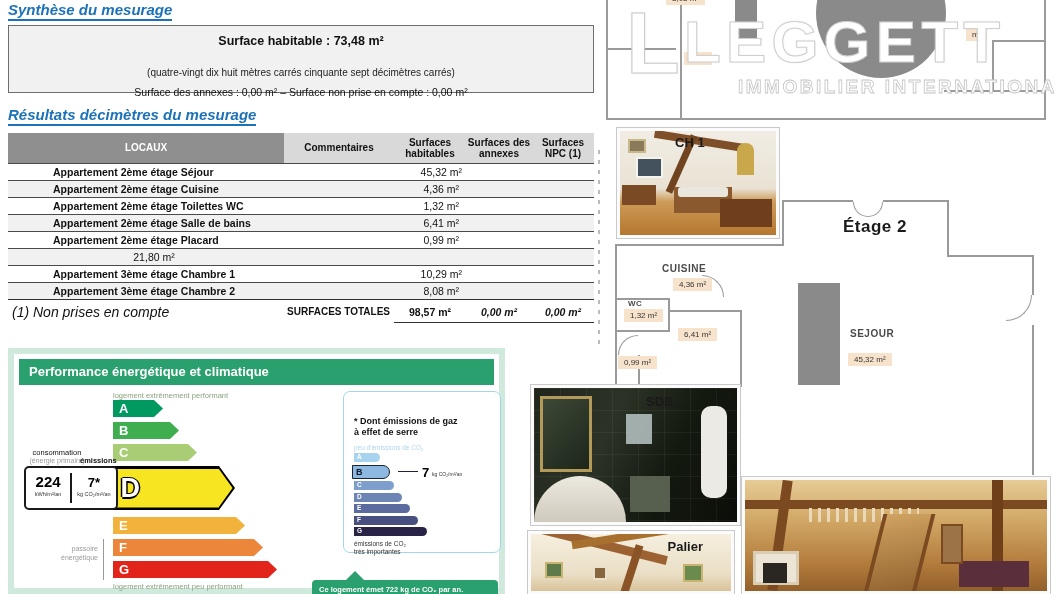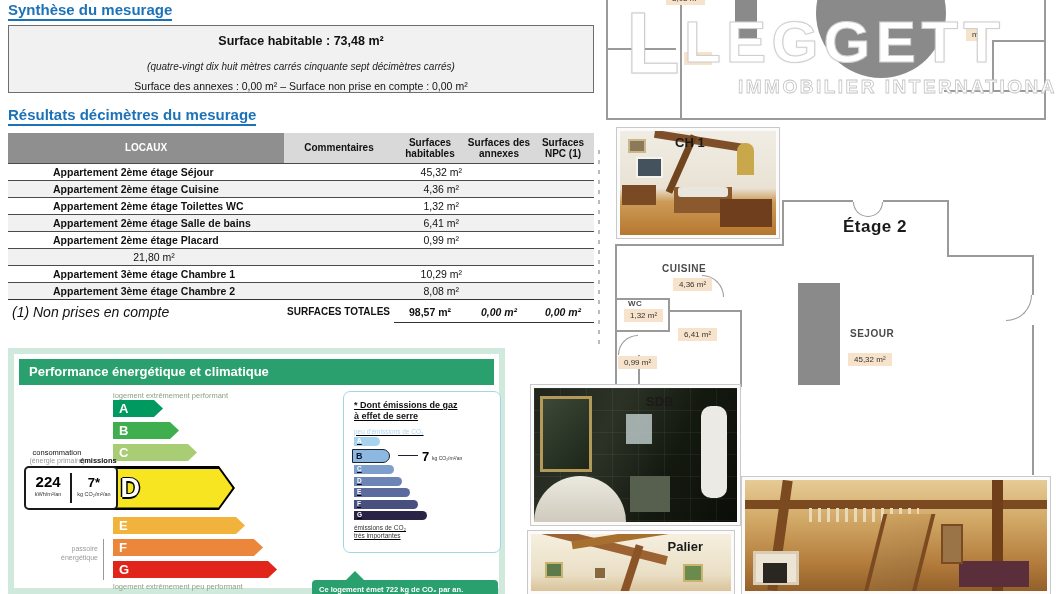--- a/index.html
+++ b/index.html
@@ -2,27 +2,27 @@
 <html><head>
 <meta charset="utf-8">
 <style>
   * { margin:0; padding:0; box-sizing:border-box; }
   html,body { width:1056px; height:594px; }
   body { font-family:"Liberation Sans", sans-serif; background:#fff; }
   .page { position:relative; width:1056px; height:594px; overflow:hidden; background:#fff; }
 
   
   .h-blue { position:absolute; color:#1c72b8; font-weight:bold; font-size:15px;
-            border-bottom:2px solid #1c72b8; padding-bottom:1px; white-space:nowrap; }
+            border-bottom:2px solid #1c72b8; padding-bottom:1px; white-space:nowrap;font-style:italic; }
 
   
   .sbox { position:absolute; left:8px; top:25px; width:586px; height:68px;
           background:#f1f1f1; border:1px solid #6e6e6e; text-align:center; padding-top:8px; }
   .sbox .l1 { font-weight:bold; font-size:12.5px; color:#111; }
-  .sbox .l2 { font-style:italic; font-size:10px; color:#222; margin-top:13px; }
+  .sbox .l2 { font-size:10px; color:#222; margin-top:19px; }
   .sbox .l3 { font-size:10.5px; color:#111; margin-top:8px; }
 
   
   .tbl { position:absolute; left:8px; top:133px; width:586px; font-size:10.5px; color:#111; }
   .trow, .thead { display:flex; width:100%; }
   .c1{width:276px;} .c2{width:110px;} .c3{width:72px;} .c4{width:66px;} .c5{width:62px;}
   .thead { height:30px; font-weight:bold; font-size:10px; }
   .thead > div { display:flex; align-items:center; justify-content:center; text-align:center; background:#d9d9d9; line-height:1.15; }
   .thead .c1 { background:#8f8f8f; color:#fff; }
   .tbody .trow { height:17px; border-top:1px solid #4a4a4a; align-items:center; }
@@ -58,21 +58,21 @@
           border:2px solid #1a1a1a; border-radius:5px; display:flex; }
   .vcell { flex:1; text-align:center; padding-top:6px; }
   .vcell .num { font-weight:bold; font-size:15px; color:#000; line-height:1; }
   .vcell .unit { font-size:5.5px; color:#333; margin-top:2px; }
   .vdiv { width:1.5px; background:#1a1a1a; margin:5px 0; }
   .passoire-line { position:absolute; left:89px; top:185px; height:41px; border-left:1.5px solid #9a9a9a; }
   .passoire-txt { position:absolute; left:18px; top:191px; width:66px; text-align:right;
                   font-size:7px; color:#9a9a9a; line-height:1.25; }
 
   .co2box { position:absolute; left:329px; top:37px; width:158px; height:162px; background:#fff;
-            border:1.5px solid #a5d6e8; border-radius:7px; padding:8px 0 0 10px;text-decoration:underline; }
+            border:1.5px solid #a5d6e8; border-radius:7px; padding:24px 0 0 10px; }
   .co2box .t { font-weight:bold; font-size:9px; color:#111; line-height:1.25; }
   .co2box .low { font-size:6.5px; color:#aed5f0; margin-top:5px; }
   .cbar { position:relative; height:9px; border-radius:0 5px 5px 0; margin-top:2.5px;
           display:flex; align-items:center; }
   .cbar span { color:#fff; font-weight:bold; font-size:6.5px; padding-left:3px; line-height:1; }
   .chl { position:relative; margin-top:2.5px; height:14px; }
   .chl .pill { position:absolute; left:-2px; top:0; width:38px; height:14px; background:#8cb8e1;
                border:1.5px solid #1b2430; border-radius:0 8px 8px 0; display:flex; align-items:center; }
   .chl .pill b { color:#0f1726; font-size:9px; padding-left:3px; }
   .chl .dash { position:absolute; left:44px; top:6.5px; width:20px; border-top:1.5px solid #1b2430; }

